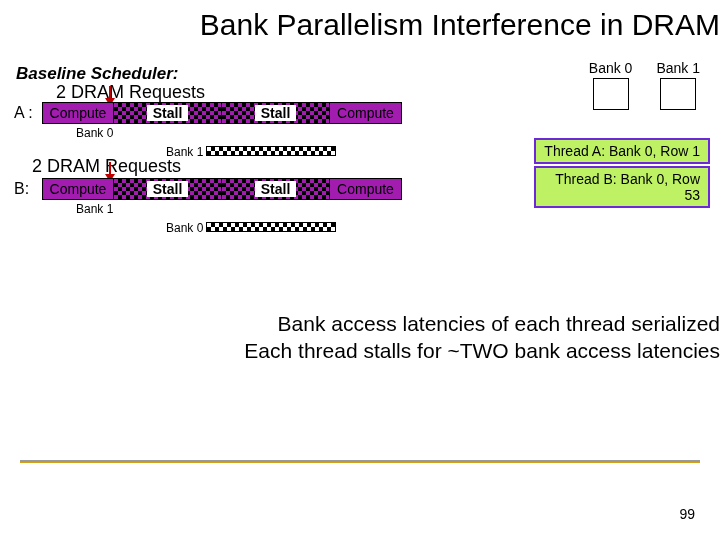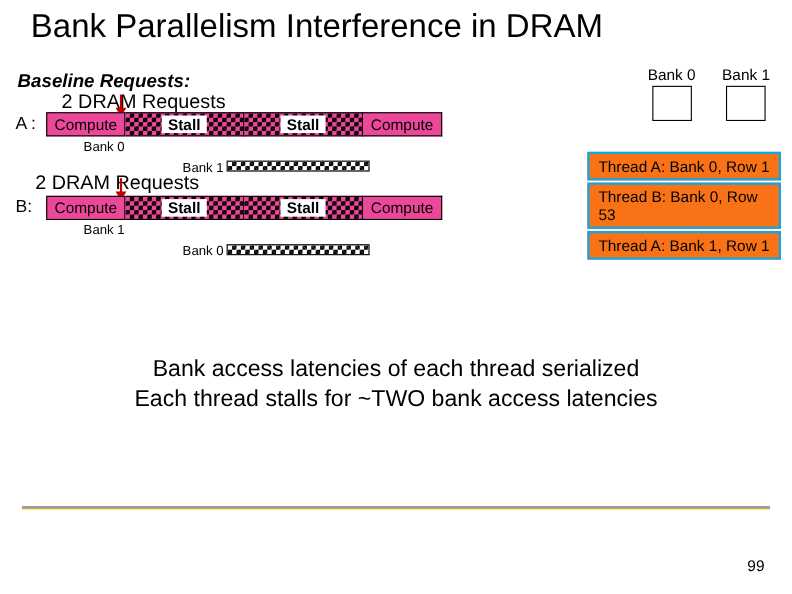--- a/index.html
+++ b/index.html
@@ -1,51 +1,51 @@
 <!DOCTYPE html>
 <html><head>
 <meta charset="utf-8">
 <style>
-  * { box-sizing: border-box; margin: 0; padding: 0; }
+  * { box-sizing: border-box; margin: 0; padding: 0; text-align: right; }
   body { width: 720px; height: 540px; font-family: Arial, Helvetica, sans-serif; position: relative; background: #fff; }
   .title { font-size: 30px; font-weight: 400; padding: 8px 0 0 28px; line-height: 1.15; }
   .subtitle { font-size: 17px; font-style: italic; font-weight: bold; position: absolute; left: 16px; top: 64px; }
   .req-label { font-size: 18px; position: absolute; }
   .thread-label { font-size: 16px; position: absolute; }
   .arrow-down { position: absolute; width: 0; height: 0; }
   .arrow-down::before { content: ""; position: absolute; width: 2px; background: #c00000; top: -14px; left: -1px; height: 14px; }
   .arrow-down::after { content: ""; position: absolute; left: -5px; top: -2px; width: 0; height: 0; border-left: 5px solid transparent; border-right: 5px solid transparent; border-top: 8px solid #c00000; }
   .timeline { position: absolute; height: 22px; display: flex; }
-  .seg { border: 1.5px solid #000; display: flex; align-items: center; justify-content: center; font-size: 14px; background: #ec4899; }
+  .seg { border: 1.5px solid #000; display: flex; align-items: center; justify-content: center; font-size: 14px; background: #a21caf; }
   .seg + .seg { border-left: none; }
   .hatch { background-image:
     linear-gradient(45deg, #000 25%, transparent 25%, transparent 75%, #000 75%),
     linear-gradient(45deg, #000 25%, transparent 25%, transparent 75%, #000 75%);
     background-size: 8px 8px;
     background-position: 0 0, 4px 4px;
     font-weight: bold;
   }
   .small-txt { font-size: 12px; position: absolute; }
   .hatch-strip { position: absolute; height: 10px; border: 1px solid #000; }
   .banks-top { position: absolute; top: 60px; right: 20px; display: flex; gap: 24px; }
   .bank-col { display: flex; flex-direction: column; align-items: center; }
   .bank-lbl { font-size: 14px; margin-bottom: 2px; }
   .bank-box { width: 36px; height: 32px; border: 1.5px solid #000; background: #fff; }
   .queue { position: absolute; right: 10px; top: 138px; }
-  .queue-item { border: 2px solid #0ea5e9; background: #f97316; font-size: 14px; padding: 3px 8px; margin-bottom: 2px; width: 176px; }
-  .summary { position: absolute; top: 310px; width: 100%; text-align: center; font-size: 21px; line-height: 1.3; margin-top: 12px; }
+  .queue-item { border: 2px solid #6d28d9; background: #bef264; font-size: 14px; padding: 3px 8px; margin-bottom: 2px; width: 176px; }
+  .summary { position: absolute; top: 310px; width: 100%; text-align: center; font-size: 21px; line-height: 1.3; }
   .rule { position: absolute; width: 680px; left: 20px; top: 460px; border: 0; border-top: 2px solid #999; }
   .rule2 { top: 462px; border-top: 1px solid #d4a017; }
   .pagenum { position: absolute; right: 25px; bottom: 18px; font-size: 14px; margin-top: 13px; }
 </style>
 </head>
 <body>
 
 <div class="title">Bank Parallelism Interference in DRAM</div>
-<div class="subtitle">Baseline Requests:</div>
+<div class="subtitle">Baseline Scheduler:</div>
 
 <div class="req-label" style="left:56px; top:82px;">2 DRAM Requests</div>
 <div class="arrow-down" style="left:110px; top:100px;"></div>
 
 <div class="thread-label" style="left:14px; top:104px;">A :</div>
 <div class="timeline" style="left:42px; top:102px;">
   <div class="seg" style="width:72px;">Compute</div>
   <div class="seg hatch" style="width:108px; position:relative;">
       <span style="background:#fff;padding:0 6px;">Stall</span>
     </div>
@@ -83,21 +83,20 @@
   </div>
   <div class="bank-col">
     <div class="bank-lbl">Bank 1</div>
     <div class="bank-box"></div>
   </div>
 </div>
 
 <div class="queue">
   <div class="queue-item">Thread A: Bank 0, Row 1</div>
   <div class="queue-item">Thread B: Bank 0, Row 53</div>
-  <div class="queue-item">Thread A: Bank 1, Row 1</div>
 </div>
 
 <div class="summary">
   <div>Bank access latencies of each thread serialized</div>
   <div>Each thread stalls for ~TWO bank access latencies</div>
 </div>
 
 <hr class="rule">
 <hr class="rule rule2">
 <div class="pagenum">99</div>

